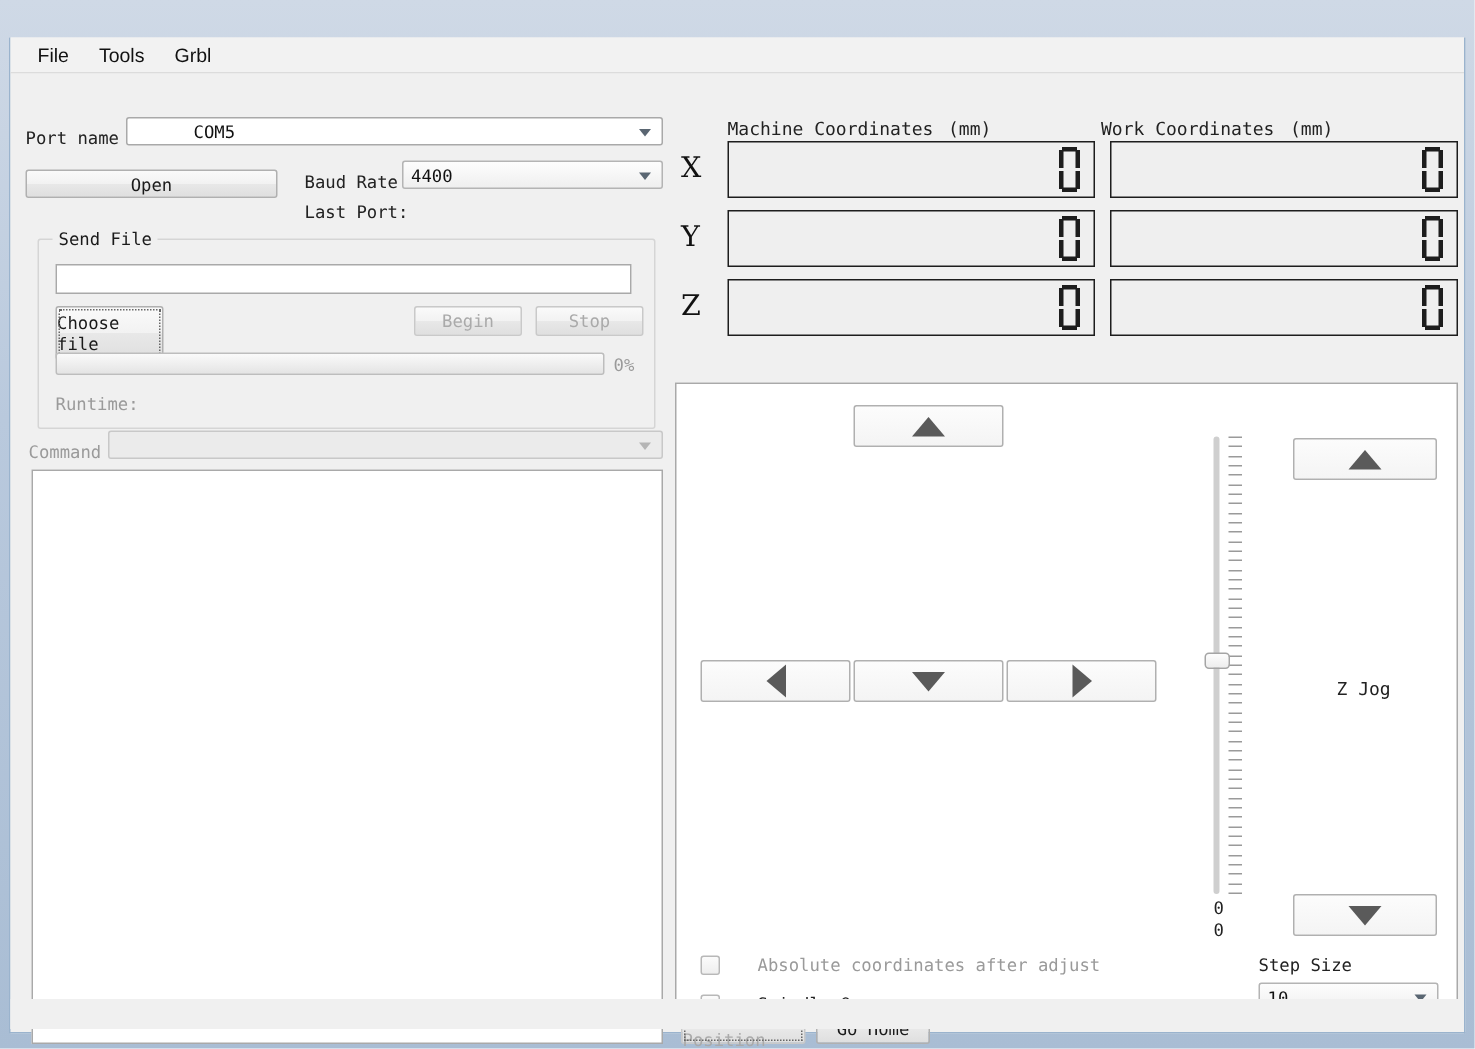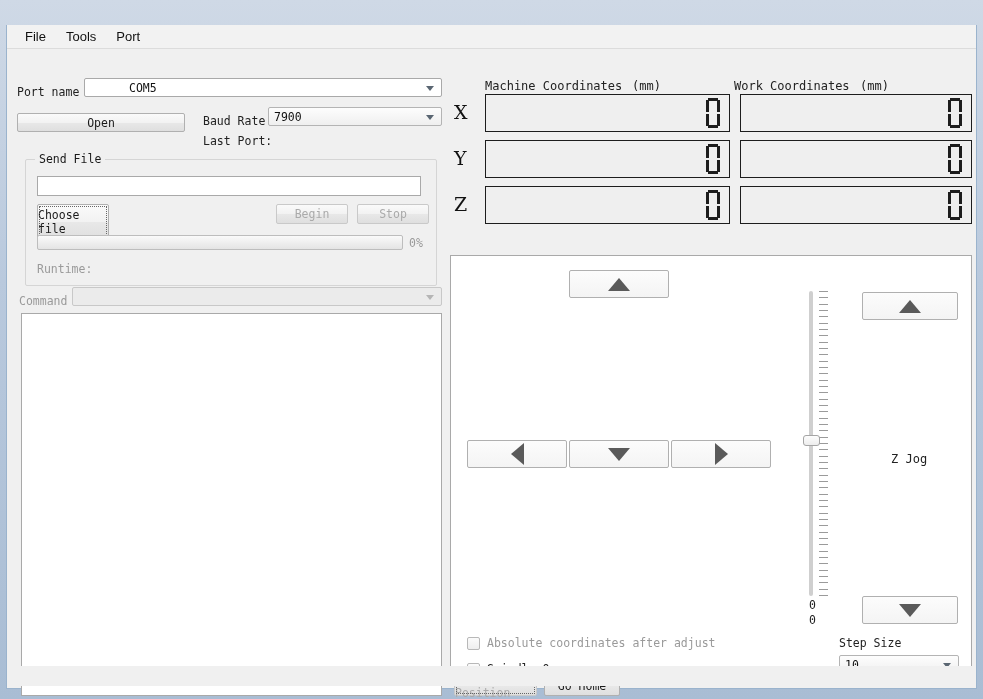--- a/index.html
+++ b/index.html
@@ -339,58 +339,58 @@
   
   .cb {
     width: 13px; height: 13px;
     border: 1px solid #b8b8b8;
     background: linear-gradient(to bottom,#fbfbfb,#eeeeee);
     box-sizing: border-box;
     border-radius: 2px;
     display: inline-block;
     vertical-align: middle;
   }
-  .row-cb { position:absolute; display:flex; align-items:center; gap:7px; }
+  .row-cb { position:absolute; display:flex; align-items:center; gap:25px; }
 
   .statusbar {
     position: absolute;
     left: 0; bottom: 0;
     width: 969px; height: 20px;
     background: #f0f0f0;
   }
 </style>
 </head>
 <body>
 
 <div class="window">
 
 
   <div class="client">
 
     <div class="menubar">
       <div class="menuitem">File</div>
       <div class="menuitem">Tools</div>
-      <div class="menuitem">Port</div>
+      <div class="menuitem">Grbl</div>
     </div>
 
     <div class="content">
 
       <div class="lbl" style="position:absolute;left:10px;top:36px;">Port name</div>
       <div class="combo plain" style="left:77px;top:29px;width:358px;height:19px;position:absolute;padding-left:44px;">
         <span>COM5</span>
         <span class="arr"></span>
       </div>
 
       <div class="btn" style="position:absolute;left:10px;top:64px;width:168px;height:19px;">
         <span>Open</span>
       </div>
 
       <div class="lbl" style="position:absolute;left:196px;top:65px;">Baud Rate</div>
       <div class="combo" style="position:absolute;left:261px;top:58px;width:174px;height:19px;">
-        <span>7900</span>
+        <span>4400</span>
         <span class="arr"></span>
       </div>
 
       <div class="lbl" style="position:absolute;left:196px;top:85px;">Last Port:</div>
       <div class="lbl" style="position:absolute;left:280px;top:85px;"></div>
 
       <div class="groupbox" style="left:18px;top:110px;width:412px;height:127px;">
         <div class="gtitle">Send File</div>
 
         <div class="txt" style="position:absolute;left:11px;top:16px;width:384px;height:20px;">

